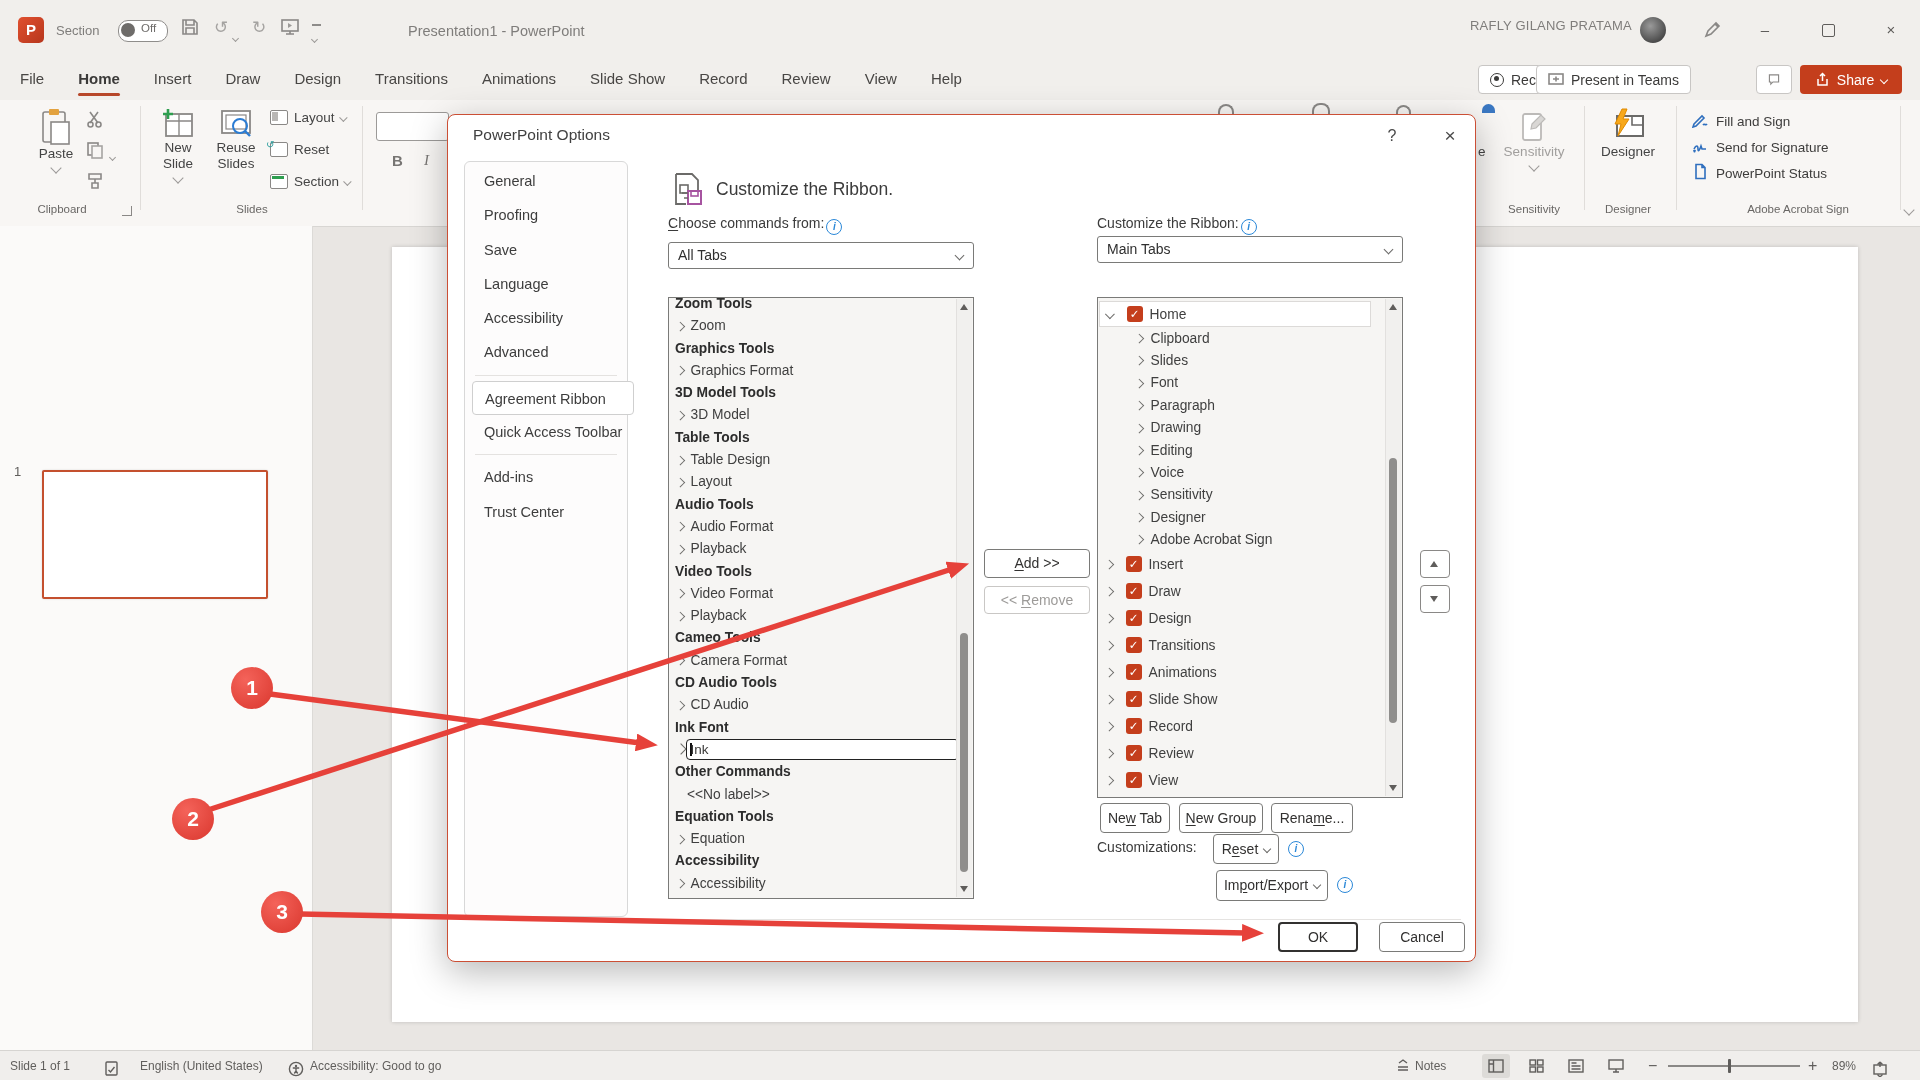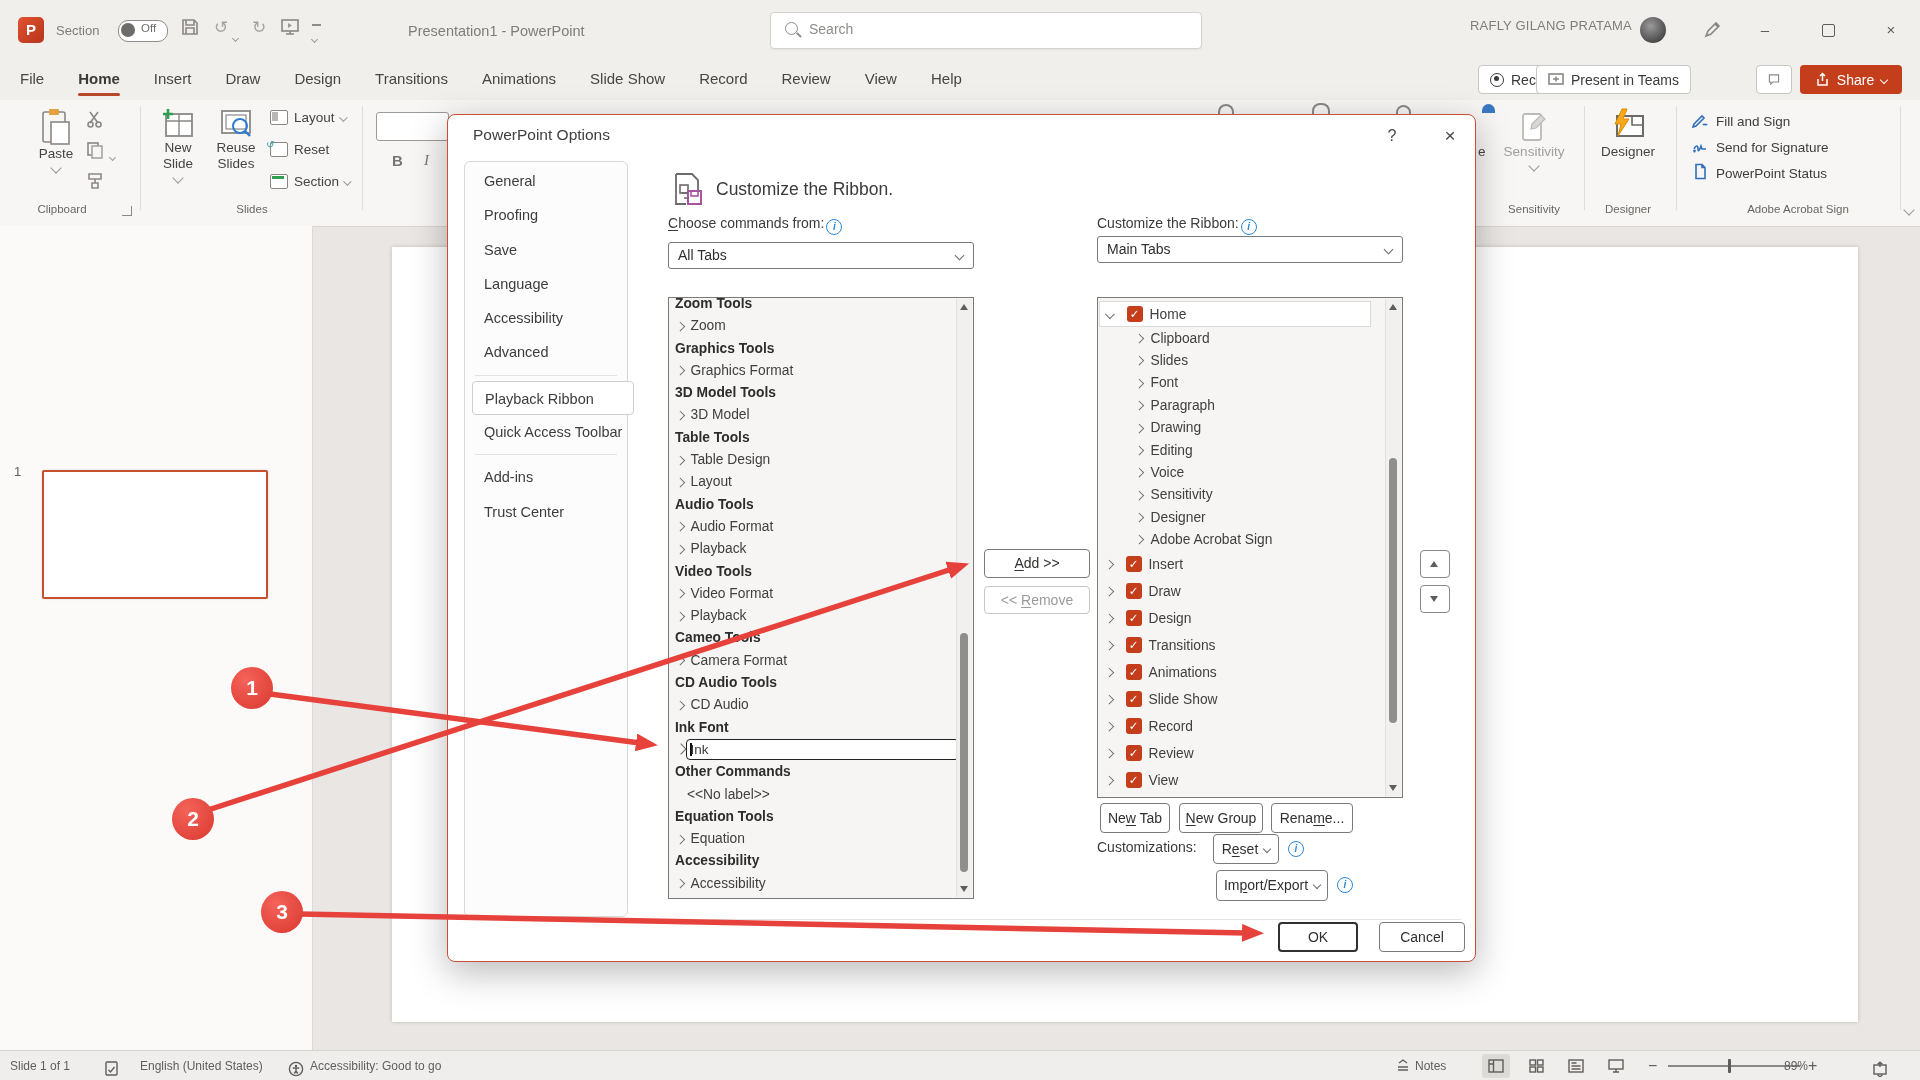--- a/index.html
+++ b/index.html
@@ -134,24 +134,20 @@
           <rect x="2" y="3" width="16" height="11" class="gray-ic" stroke="#9c9a98"></rect>
           <path d="M8 6 l4 2.5 -4 2.5 z" fill="#9c9a98"></path>
           <path d="M10 14 v3 M6 17 h8" class="gray-ic" stroke="#9c9a98"></path>
         </svg>
     </div>
     <div class="abs" style="left:312px;top:24px;">
       <div style="width:9px;height:2px;background:#8e8c8a;margin-bottom:2px;"></div><span class="chev down dim" style="width:4px;height:4px;"></span>
     </div>
     <div class="abs tb-txt" style="left:408px;top:19px;font-size:14.5px;">Presentation1 - PowerPoint</div>
 
-    <div id="searchbox" class="abs">
-      <span class="mag"></span>
-      <span id="search-label">Search</span>
-    </div>
 
     <div id="username" class="abs">RAFLY GILANG PRATAMA</div>
     <div id="avatar" class="abs"></div>
     <div class="abs" style="left:1702px;top:20px;">
       <svg width="20" height="20" viewBox="0 0 20 20">
           <path class="gray-ic" d="M4 16 l2-5 8-8 3 3 -8 8 z M13 4 l3 3" stroke="#8e8c8a"></path>
         </svg>
     </div>
     <div class="abs win-btn" style="left:1752px;">–</div>
     <div class="abs win-btn" style="left:1815px;top:20px;"><span style="display:inline-block;width:11px;height:11px;border:1.4px solid #5f5d5b;border-radius:2px;"></span></div>
@@ -346,21 +342,21 @@
     <div class="abs dlg-sys" style="left:988px;font-size:19px;">×</div>
 
     <div id="dlg-nav" class="abs">
         <div class="nav-item">General</div>
         <div class="nav-item">Proofing</div>
         <div class="nav-item">Save</div>
         <div class="nav-item">Language</div>
         <div class="nav-item">Accessibility</div>
         <div class="nav-item">Advanced</div>
         <div class="nav-sep"></div>
-        <div class="nav-item sel">Playback Ribbon</div>
+        <div class="nav-item sel">Agreement Ribbon</div>
         <div class="nav-item">Quick Access Toolbar</div>
         <div class="nav-sep"></div>
         <div class="nav-item">Add-ins</div>
         <div class="nav-item">Trust Center</div>
       </div>
 
     <div id="dlg-hdr-ic" class="abs">
       <svg width="38" height="38" viewBox="0 0 38 38">
         <path d="M8 3 h16 l6 6 v20" fill="none" stroke="#6b6a68" stroke-width="1.8"></path>
         <path d="M8 3 v30 h10" fill="none" stroke="#6b6a68" stroke-width="1.8"></path>
@@ -611,21 +607,21 @@
     <div class="viewbtn" style="left:1602px;">
       <svg width="16" height="14" viewBox="0 0 16 14">
           <rect x="1" y="1" width="14" height="9" class="sb-ic"></rect>
           <path d="M8 10 v3 M5 13 h6" class="sb-ic"></path>
         </svg>
     </div>
     <div class="sb-item" style="left:1648px;font-size:16px;">−</div>
     <div class="sb-item" style="left:1668px;top:14px;width:132px;height:1.6px;background:#8a8886;"></div>
     <div class="sb-item" style="left:1728px;top:8px;width:3px;height:14px;background:#5f5d5b;border-radius:1px;"></div>
     <div class="sb-item" style="left:1808px;font-size:16px;">+</div>
-    <div class="sb-item" style="left:1784px;">89%</div>
+    <div class="sb-item" style="left:1832px;">89%</div>
     <div class="sb-item" style="left:1872px;top:7px;height:16px;">
       <svg width="16" height="16" viewBox="0 0 16 16">
           <rect x="2" y="4" width="12" height="9" class="sb-ic"></rect>
           <path d="M8 1 l2.5 2.5 M8 1 l-2.5 2.5 M8 1 v5 M8 16 l2.5-2.5 M8 16 l-2.5-2.5" class="sb-ic"></path>
         </svg>
     </div>
   </div>
 </div>
 
 </body></html>

